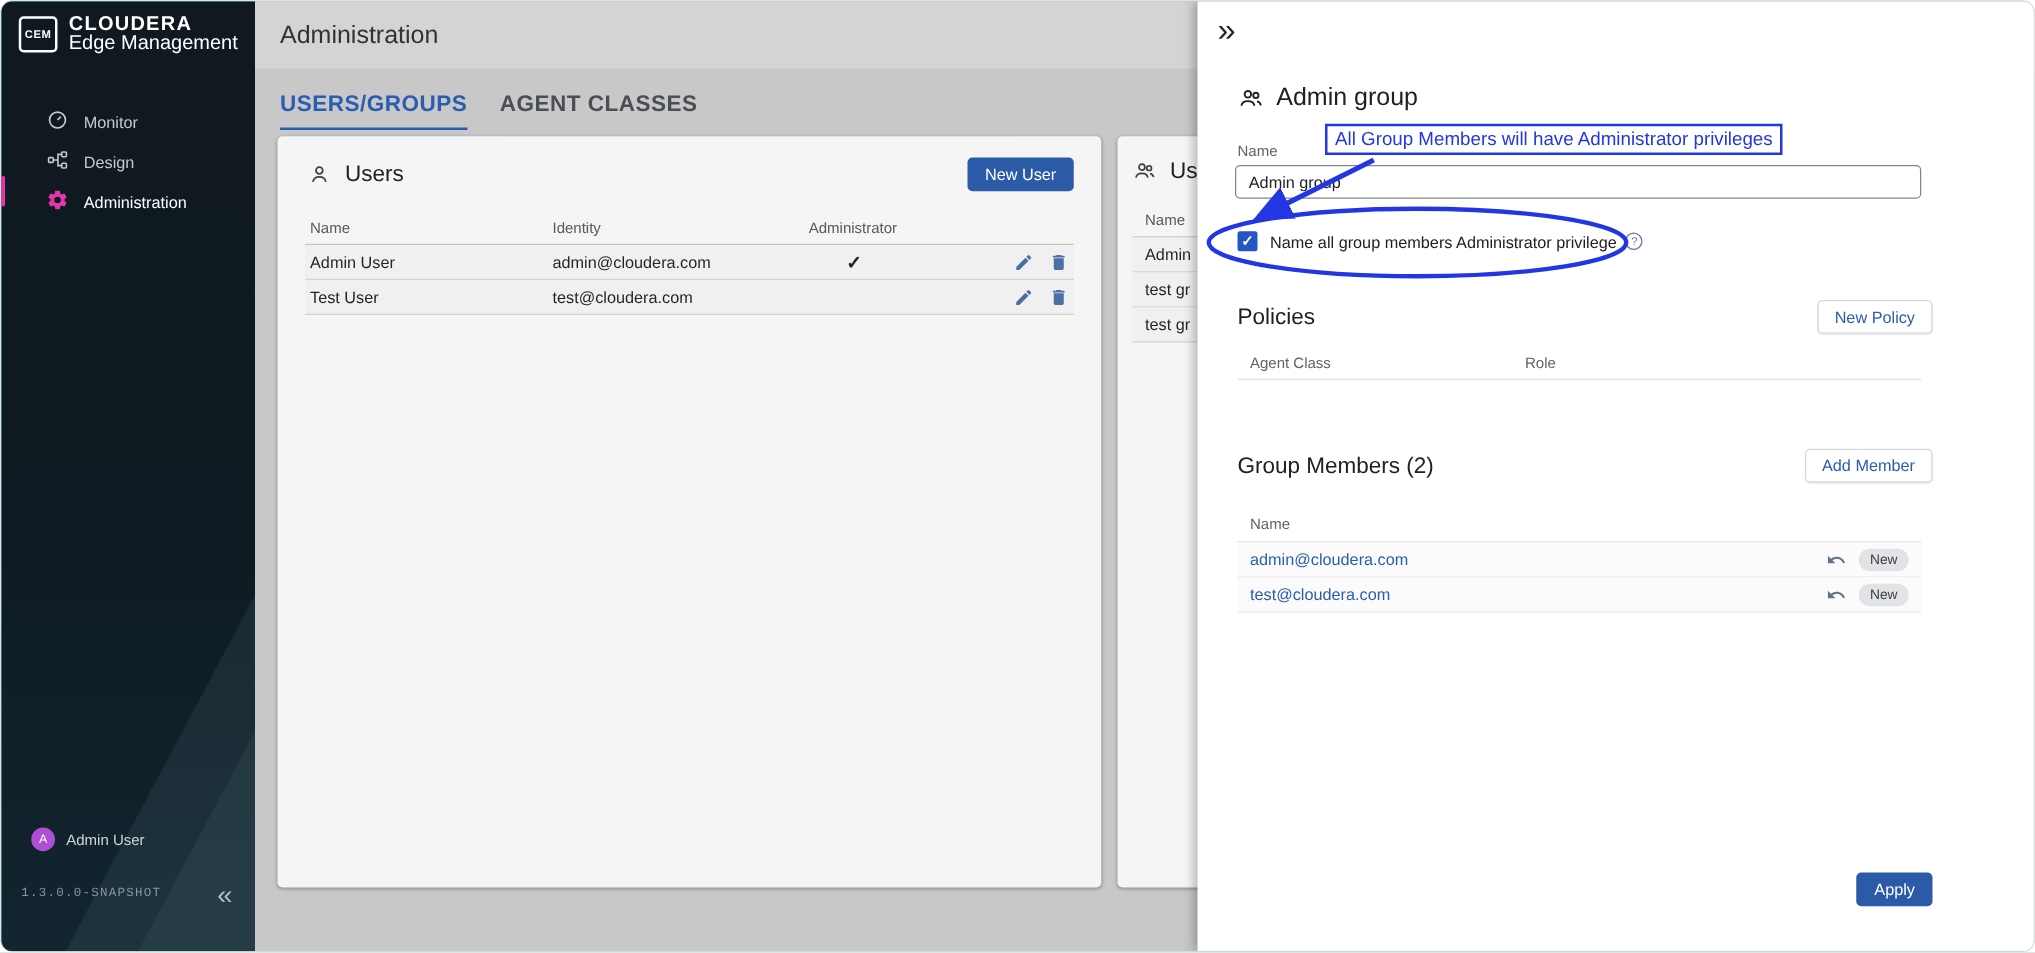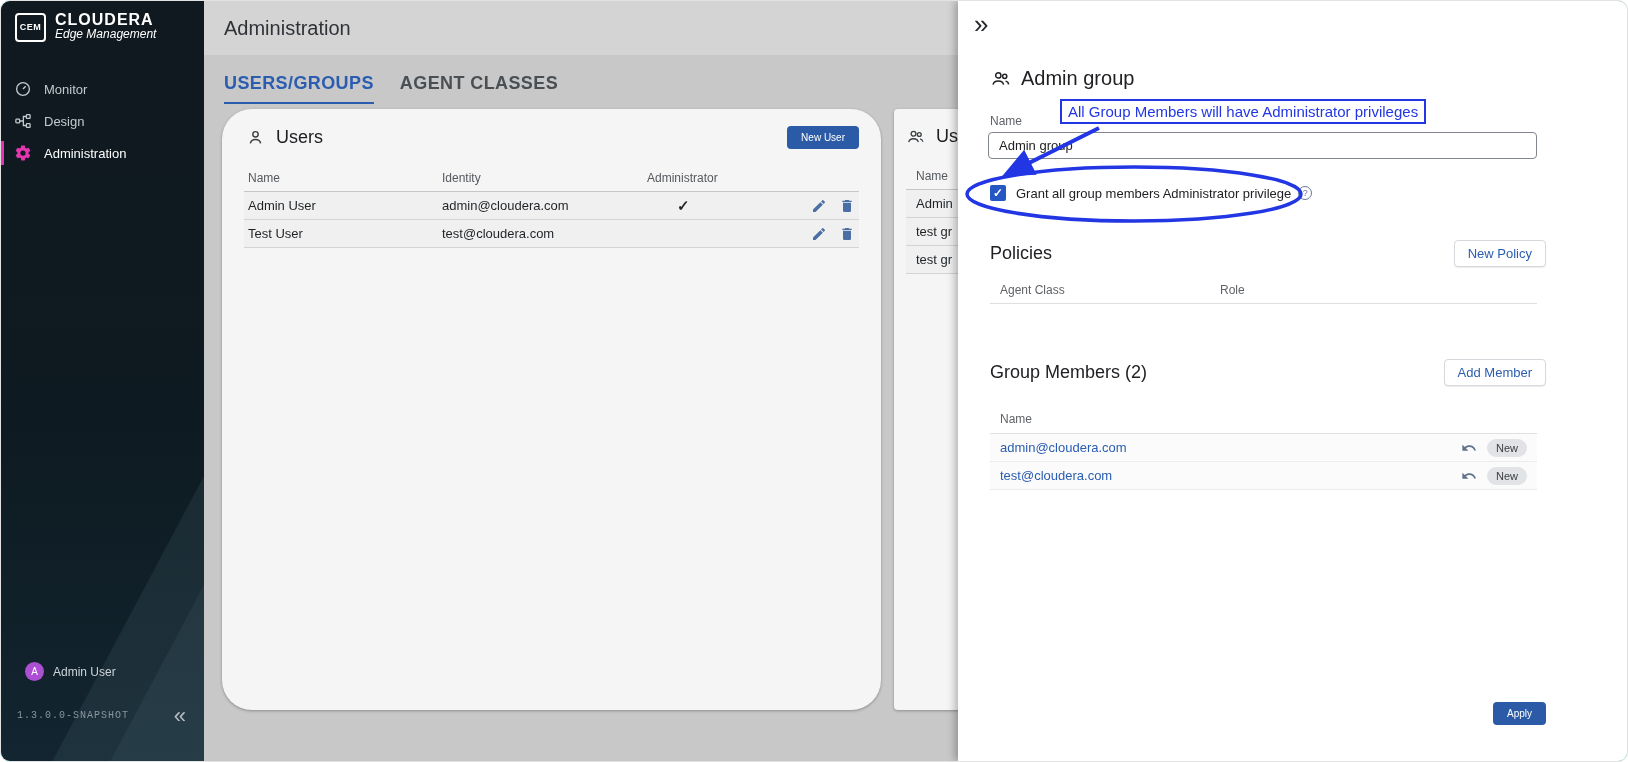--- a/index.html
+++ b/index.html
@@ -13,23 +13,23 @@
              background:linear-gradient(180deg,#10191f 0%, #0e1a21 55%, #122530 100%); color:#c7ced3; }
   .sidebar::after { content:""; position:absolute; left:0; bottom:0; width:100%; height:300px; pointer-events:none;
              background:
                linear-gradient(118deg, transparent 58%, rgba(130,170,180,0.10) 58.4%),
                linear-gradient(118deg, transparent 74%, rgba(130,170,180,0.08) 74.4%); }
   .logo-row { position:absolute; left:14px; top:11px; display:flex; align-items:center; }
   .cem-badge { width:31px; height:29px; border:2px solid #fff; border-radius:4px; color:#fff;
                font-size:9px; font-weight:bold; display:flex; align-items:center; justify-content:center; letter-spacing:.5px; }
   .brand { margin-left:9px; }
   .brand-name { color:#fff; font-size:16px; font-weight:bold; letter-spacing:1px; line-height:15px; }
-  .brand-sub { color:#fff; font-size:12px; line-height:15px;font-style:italic; }
+  .brand-sub { color:#fff; font-size:16px; line-height:15px; }
   .nav { position:absolute; top:72px; left:0; width:100%; }
-  .nav-item { height:32px; display:flex; align-items:center; padding-left:13px; cursor:pointer; color:#c2cad0; font-size:13px; position:relative; }
+  .nav-item { height:32px; display:flex; align-items:flex-end; padding-left:36px; cursor:pointer; color:#c2cad0; font-size:13px; position:relative; }
   .nav-item .nav-icon { width:18px; height:18px; margin-right:12px; display:inline-flex; }
   .nav-item.active { color:#ffffff; }
   .nav-item.active::before { content:""; position:absolute; left:0; top:4px; bottom:4px; width:3px; background:#e437af; }
   .nav-item.active .nav-icon { color:#e437af; }
   .sidebar-user { position:absolute; left:24px; bottom:80px; display:flex; align-items:center; z-index:2; }
   .avatar { width:19px; height:19px; border-radius:50%; background:#ad4fd2; color:#fff; font-size:10px;
             display:inline-flex; align-items:center; justify-content:center; }
   .user-name { margin-left:9px; font-size:12px; color:#cdd4d9; }
   .version { position:absolute; left:16px; bottom:40px; font-family:"Liberation Mono", monospace; font-size:10px;
              letter-spacing:1px; color:#8a969e; z-index:2; }
@@ -37,27 +37,27 @@
 
   
   .main { position:absolute; left:203px; top:0; right:0; bottom:0; background:#c8c8c8; }
   .main-header { height:54px; background:#d4d4d4; display:flex; align-items:center; padding-left:20px; }
   .main-header h1 { font-size:20px; font-weight:400; color:#2f3337; }
   .tabs { position:absolute; top:72px; left:20px; display:flex; gap:26px; }
   .tab { font-size:18px; font-weight:bold; letter-spacing:.4px; color:#4a4f54; padding-bottom:8px; cursor:pointer; }
   .tab.active { color:#2a5db0; border-bottom:2px solid #2a5db0; }
 
   .card { position:absolute; background:#f5f5f5; border-radius:4px; box-shadow:0 1px 3px rgba(0,0,0,.3); }
-  .users-card { left:18px; top:108px; width:659px; height:601px;border-radius:30px; }
+  .users-card { left:18px; top:108px; width:659px; height:601px; }
   .groups-card { left:690px; top:108px; width:440px; height:601px; }
   .card-header { display:flex; align-items:center; padding:17px 22px 10px 24px; }
   .card-header h2 { font-size:18px; font-weight:400; color:#202124; margin-left:11px; }
   .card-icon { width:19px; height:19px; color:#3c4043; display:inline-flex; }
   .btn-primary { margin-left:auto; background:#2b5aa7; color:#fff; border:none; border-radius:4px;
-                 font-size:10px; font-family:inherit; padding:6px 14px; cursor:pointer; }
+                 font-size:13px; font-family:inherit; padding:6px 14px; cursor:pointer; }
   .table { margin:6px 22px 0 22px; }
   .row { display:grid; grid-template-columns:194px 205px 150px 1fr; align-items:center; }
   .thead { border-bottom:1px solid #c6c6c6; }
   .thead .cell { font-size:12px; color:#55595e; padding:6px 4px; }
   .trow { height:28px; background:#f0f0f0; border-bottom:1px solid #d3d3d3; font-size:13px; color:#1f2327; }
   .trow .cell { padding:0 4px; white-space:nowrap; overflow:hidden; }
   .cell-admin { padding-left:34px !important; }
   .check-glyph { font-size:15px; font-weight:bold; color:#1f2327; }
   .cell-actions { display:flex; justify-content:flex-end; gap:12px; padding-right:6px; }
   .icon-btn { width:16px; height:16px; color:#4a6fa5; cursor:pointer; display:inline-flex; }
@@ -255,21 +255,21 @@
           </svg>
       </span>
       <h2>Admin group</h2>
     </div>
 
     <label class="field-label">Name</label>
     <input class="name-input" type="text" value="Admin group" style="">
 
     <div class="checkbox-row">
       <span class="checkbox"></span>
-      <span class="cb-label">Grant all group members Administrator privilege</span>
+      <span class="cb-label">Name all group members Administrator privilege</span>
       <span class="help-icon">?</span>
     </div>
 
     <div class="section-row sec-policies">
       <h3>Policies</h3>
       <button class="btn-outline">New Policy</button>
     </div>
     <div class="ptable">
       <div class="ptable-head">
         <div class="cell">Agent Class</div>

